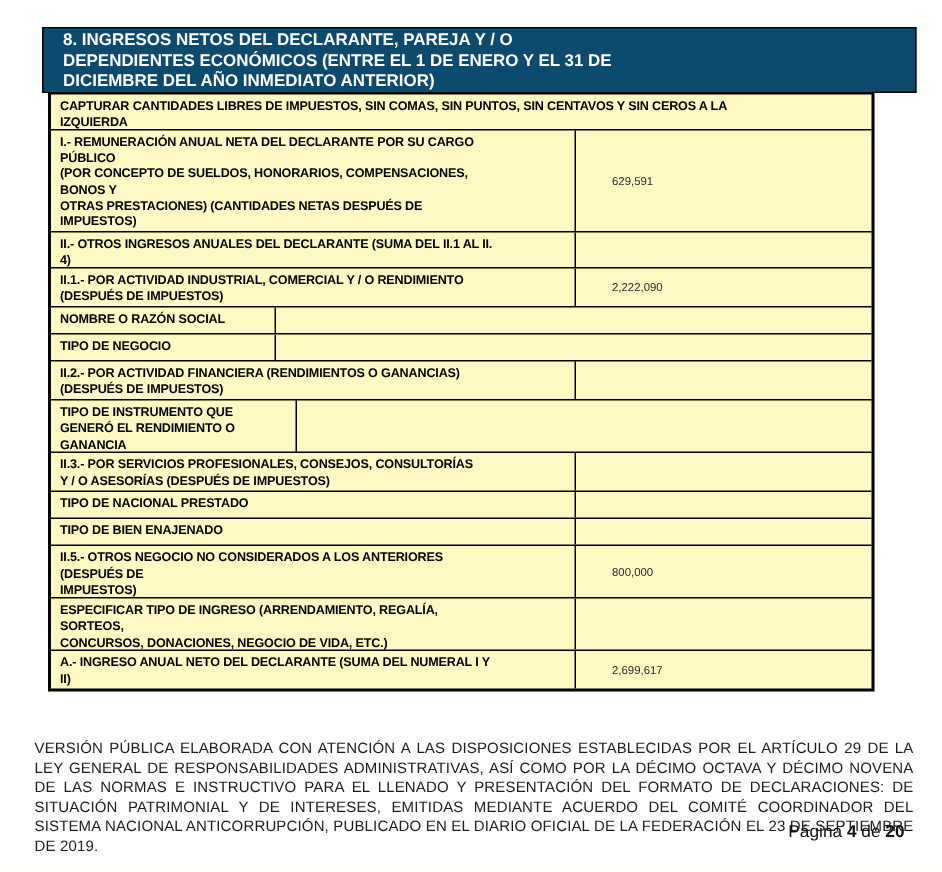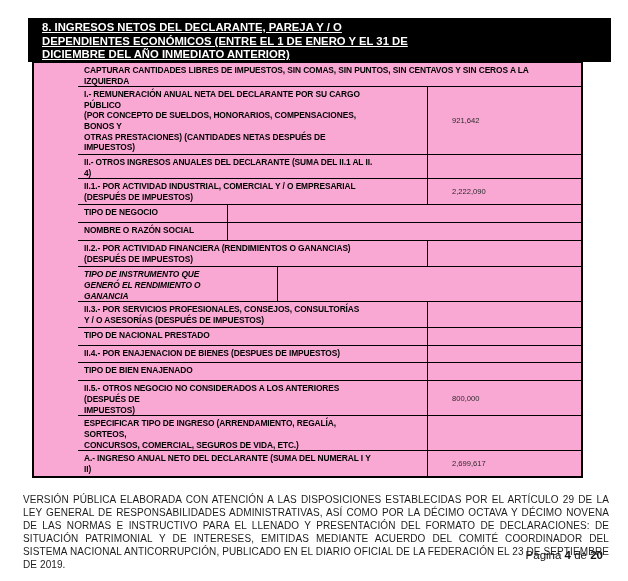--- a/index.html
+++ b/index.html
@@ -6,86 +6,86 @@
   .page{position:relative;width:628px;height:581px;background:#fff;overflow:hidden;
         font-family:"Liberation Sans","DejaVu Sans",sans-serif;color:#000;}
 
   
   .banner{position:absolute;left:28px;top:18px;width:583px;height:44px;box-sizing:border-box;
           border:1.5px solid #000;color:#fff;font-weight:bold;font-size:11.3px;line-height:13.6px;
           padding:2px 8px 0 13px;white-space:pre-line;}
 
   
   .doc-table{position:absolute;left:32px;top:61px;width:551px;box-sizing:border-box;
-             border:2px solid #000;background:#f9a8d4;padding-left:44px;}
+             border:2px solid #000;background:#fef9c3;}
   .row{display:flex;box-sizing:border-box;border-top:1.5px solid #000;}
   .row:first-child{border-top:0;}
   .cell-label{box-sizing:border-box;padding:2px 5px 0 6px;font-weight:bold;font-size:8.4px;
               line-height:10.6px;letter-spacing:-0.1px;white-space:pre-line;}
   .row.std  .cell-label{width:350px;border-right:1.5px solid #000;}
   .row.n150 .cell-label{width:150px;border-right:1.5px solid #000;}
-  .row.n181 .cell-label{width:200px;border-right:1.5px solid #000;font-style:italic;}
+  .row.n181 .cell-label{width:164px;border-right:1.5px solid #000;}
   .row.full .cell-label{width:100%;border-right:0;}
   .cell-value{flex:1;display:flex;align-items:center;box-sizing:border-box;
               padding-left:24px;font-size:7.6px;color:#2b2b2b;}
   .h17{min-height:17px}.h18{min-height:18px}.h23{min-height:23px}.h24{min-height:24px}
   .h26{min-height:26px}.h35{min-height:35px}.h68{min-height:68px}
 
   
   .disclaimer{position:absolute;left:23px;top:493px;width:586px;font-size:10px;
               line-height:13.1px;text-align:justify;color:#1c1c1c;letter-spacing:0.1px;}
 
   
   .page-number{position:absolute;right:25px;top:549px;font-size:11.5px;color:#111;margin-left:36px;}
   .page-number .bold{font-weight:bold;}
 </style>
 </head>
 <body>
 
 <div class="page">
 
-  <div class="banner" style="background: #000000; color: rgb(255, 255, 255); text-decoration: underline;">8. INGRESOS NETOS DEL DECLARANTE, PAREJA Y / O
+  <div class="banner" style="background: #0c4a6e; color: rgb(255, 255, 255);">8. INGRESOS NETOS DEL DECLARANTE, PAREJA Y / O
 DEPENDIENTES ECONÓMICOS (ENTRE EL 1 DE ENERO Y EL 31 DE
 DICIEMBRE DEL AÑO INMEDIATO ANTERIOR)</div>
 
   <div class="doc-table">
 
     <div class="row full h23">
       <div class="cell-label">CAPTURAR CANTIDADES LIBRES DE IMPUESTOS, SIN COMAS, SIN PUNTOS, SIN CENTAVOS Y SIN CEROS A LA
 IZQUIERDA</div>
     </div>
 
     <div class="row std h68">
       <div class="cell-label">I.- REMUNERACIÓN ANUAL NETA DEL DECLARANTE POR SU CARGO
 PÚBLICO
 (POR CONCEPTO DE SUELDOS, HONORARIOS, COMPENSACIONES,
 BONOS Y
 OTRAS PRESTACIONES) (CANTIDADES NETAS DESPUÉS DE
 IMPUESTOS)</div>
-      <div class="cell-value">921,642</div>
+      <div class="cell-value">629,591</div>
     </div>
 
     <div class="row std h24">
       <div class="cell-label">II.- OTROS INGRESOS ANUALES DEL DECLARANTE (SUMA DEL II.1 AL II.
 4)</div>
     </div>
 
     <div class="row std h26">
-      <div class="cell-label">II.1.- POR ACTIVIDAD INDUSTRIAL, COMERCIAL Y / O EMPRESARIAL
+      <div class="cell-label">II.1.- POR ACTIVIDAD INDUSTRIAL, COMERCIAL Y / O RENDIMIENTO
 (DESPUÉS DE IMPUESTOS)</div>
       <div class="cell-value">2,222,090</div>
     </div>
 
     <div class="row n150 h18">
-      <div class="cell-label">TIPO DE NEGOCIO</div>
+      <div class="cell-label">NOMBRE O RAZÓN SOCIAL</div>
       <div class="cell-value"></div>
     </div>
 
     <div class="row n150 h18">
-      <div class="cell-label">NOMBRE O RAZÓN SOCIAL</div>
+      <div class="cell-label">TIPO DE NEGOCIO</div>
       <div class="cell-value"></div>
     </div>
 
     <div class="row std h26">
       <div class="cell-label">II.2.- POR ACTIVIDAD FINANCIERA (RENDIMIENTOS O GANANCIAS)
 (DESPUÉS DE IMPUESTOS)</div>
       <div class="cell-value"></div>
     </div>
 
     <div class="row n181 h35">
@@ -99,41 +99,37 @@
       <div class="cell-label">II.3.- POR SERVICIOS PROFESIONALES, CONSEJOS, CONSULTORÍAS
 Y / O ASESORÍAS (DESPUÉS DE IMPUESTOS)</div>
       <div class="cell-value"></div>
     </div>
 
     <div class="row std h18">
       <div class="cell-label">TIPO DE NACIONAL PRESTADO</div>
       <div class="cell-value"></div>
     </div>
 
-    <div class="row std h17">
-      <div class="cell-label">II.4.- POR ENAJENACION DE BIENES (DESPUES DE IMPUESTOS)</div>
-      <div class="cell-value"></div>
-    </div>
 
     <div class="row std h18">
       <div class="cell-label">TIPO DE BIEN ENAJENADO</div>
       <div class="cell-value"></div>
     </div>
 
     <div class="row std h35">
       <div class="cell-label">II.5.- OTROS NEGOCIO NO CONSIDERADOS A LOS ANTERIORES
 (DESPUÉS DE
 IMPUESTOS)</div>
       <div class="cell-value">800,000</div>
     </div>
 
     <div class="row std h35">
       <div class="cell-label">ESPECIFICAR TIPO DE INGRESO (ARRENDAMIENTO, REGALÍA,
 SORTEOS,
-CONCURSOS, COMERCIAL, SEGUROS DE VIDA, ETC.)</div>
+CONCURSOS, DONACIONES, NEGOCIO DE VIDA, ETC.)</div>
       <div class="cell-value"></div>
     </div>
 
     <div class="row std h26">
       <div class="cell-label">A.- INGRESO ANUAL NETO DEL DECLARANTE (SUMA DEL NUMERAL I Y
 II)</div>
       <div class="cell-value">2,699,617</div>
     </div>
 
   </div>

